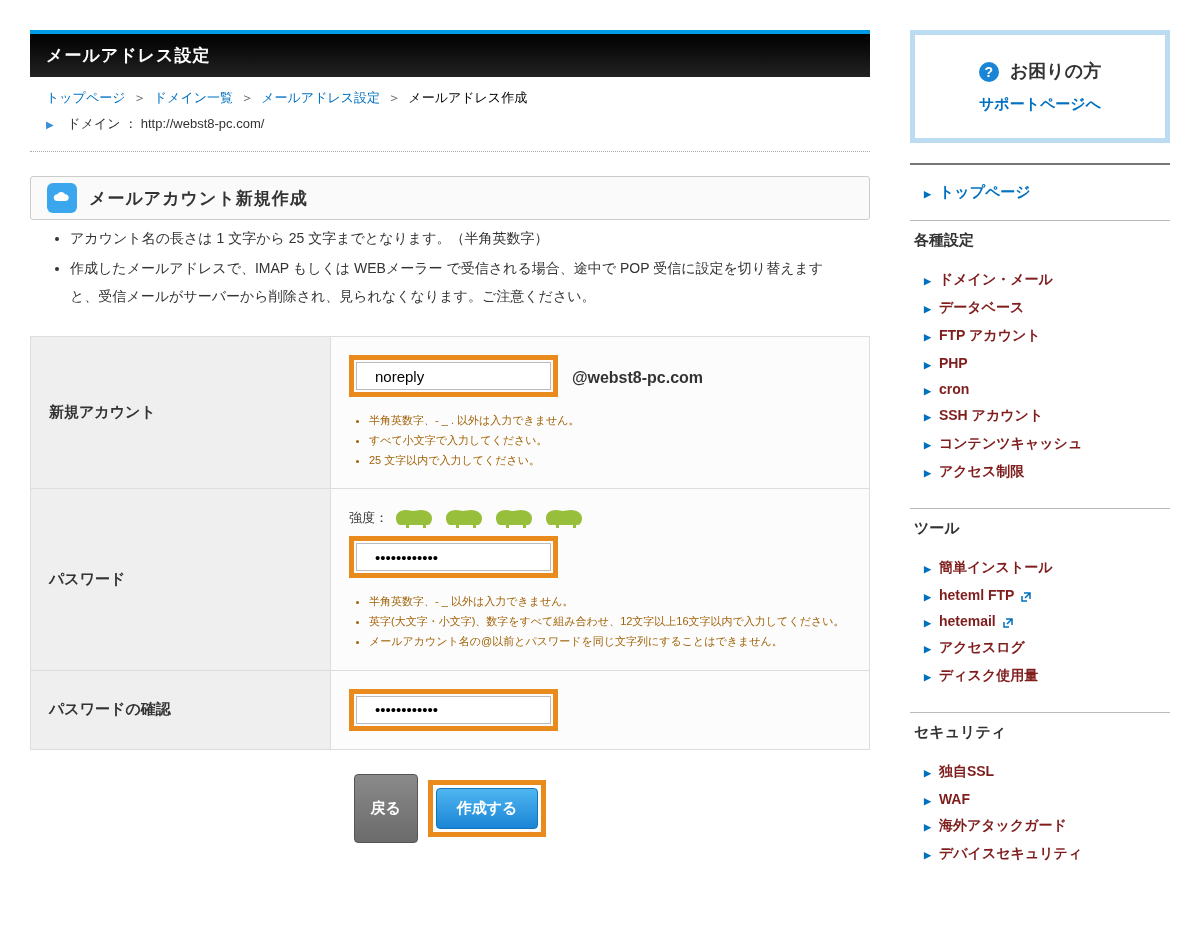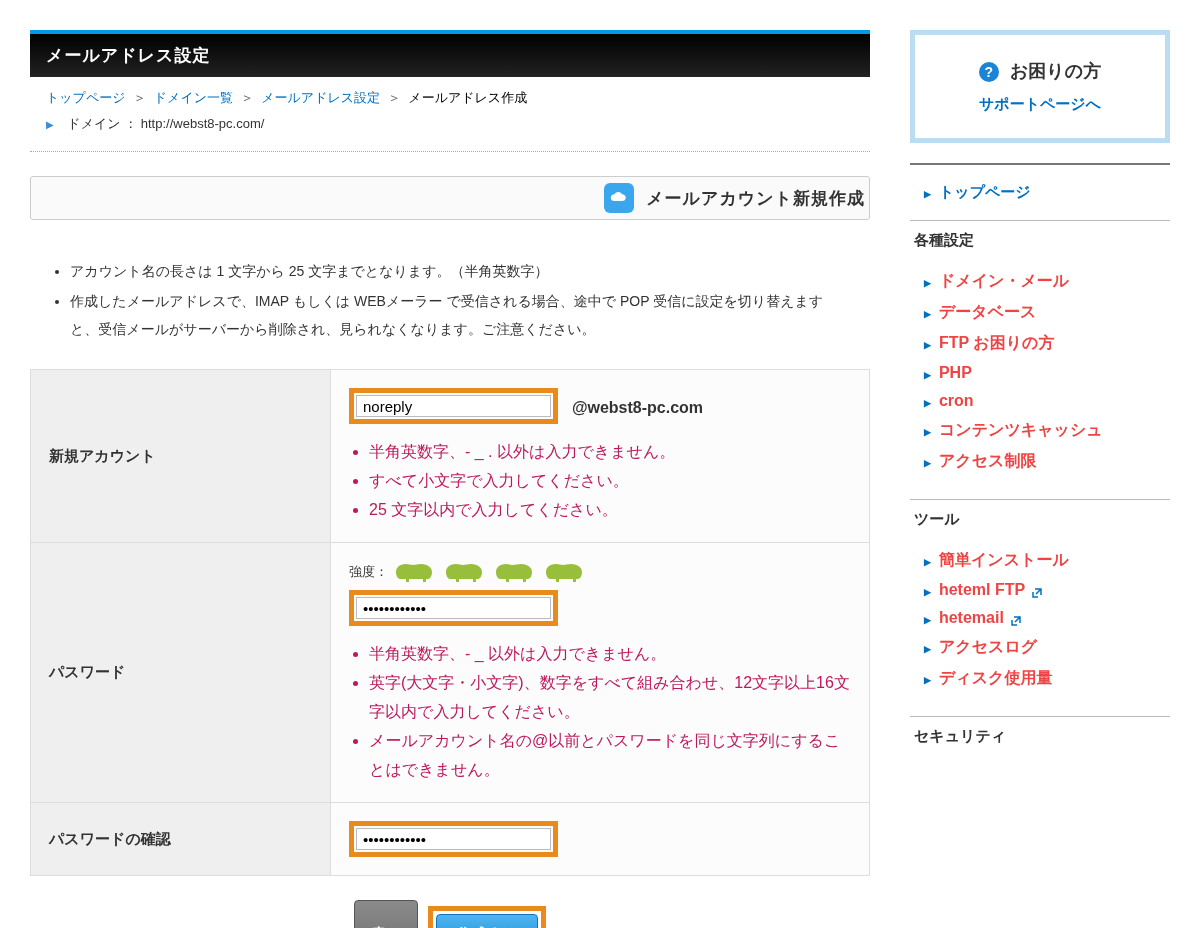--- a/index.html
+++ b/index.html
@@ -10,37 +10,37 @@
 
 .title-bar { background: linear-gradient(to bottom, #000, #222); color: #fff; padding: 10px 16px; border-top: 4px solid #0099e5; font-size: 17px; font-weight: bold; letter-spacing: 1px; }
 .breadcrumbs { padding: 12px 16px 6px; font-size: 13px; }
 .breadcrumbs a { color: #0070c0; text-decoration: none; }
 .breadcrumbs .sep { color: #666; margin: 0 4px; }
 .breadcrumbs .current { color: #000; }
 .domain-line { padding: 2px 16px 18px; font-size: 13px; color: #333; }
 .domain-line .arrow { color: #3b8dd6; margin-right: 10px; font-size: 10px; }
 .dotted-hr { border: none; border-top: 1px dotted #aaa; margin-bottom: 24px; }
 
-.section-head { display: flex; align-items: center; border: 1px solid #ccc; border-radius: 3px; padding: 6px 4px; margin-bottom: 37px; background: #fafafa; justify-content: flex-end; }
+.section-head { display: flex; align-items: center; border: 1px solid #ccc; border-radius: 3px; padding: 6px 16px; margin-bottom: 4px; background: #fafafa; }
 .section-head .icon { width: 30px; height: 30px; background: #3aa6ee; border-radius: 6px; display: flex; align-items: center; justify-content: center; margin-right: 12px; }
 .section-head .icon svg { width: 18px; height: 14px; fill: #fff; }
 .section-head h2 { font-size: 17px; font-weight: bold; letter-spacing: 1px; }
 
 .info-list { padding: 0 20px 24px 40px; line-height: 2; font-size: 14px; }
 .info-list li { list-style: disc; margin-bottom: 2px; }
 
 .form-table { width: 100%; border-collapse: collapse; border: 1px solid #ddd; }
 .form-table th, .form-table td { border: 1px solid #ddd; padding: 18px; vertical-align: middle; text-align: left; }
 .form-table th { background: #efefef; width: 300px; font-size: 15px; font-weight: bold; }
 .form-table td { background: #fcfcfc; }
 
 .highlight-box { border: 5px solid #e88a1c; padding: 2px; display: inline-block; }
-.txt-input { border: 1px solid #bbb; padding: 4px 6px; font-size: 15px; width: 195px; height: 22px; }
+.txt-input { border: 1px solid #bbb; padding: 4px 18px; font-size: 15px; width: 195px; height: 28px; }
 .domain-suffix { font-weight: bold; font-size: 16px; margin-left: 10px; vertical-align: middle; }
-.sub-notes { margin-top: 14px; padding-left: 20px; font-size: 16px; color: #be185d; line-height: 1.8; }
+.sub-notes { margin-top: 14px; padding-left: 20px; font-size: 11px; color: #a16207; line-height: 1.8; }
 .sub-notes li { list-style: disc; }
 
 .strength { margin-bottom: 5px; font-size: 13px; }
 .strength .hippos { display: inline-flex; gap: 14px; margin-left: 4px; vertical-align: middle; }
 .strength .hippo { width: 36px; height: 24px; }
 
 .btn-row { text-align: center; padding: 24px 0 10px; }
 .btn-back { display: inline-block; background: linear-gradient(to bottom,#8a8a8a,#6b6b6b); color: #fff; border: 1px solid #555; border-radius: 4px; padding: 24px 16px; font-size: 15px; font-weight: bold; cursor: pointer; vertical-align: middle; }
 .btn-submit-wrap { display: inline-block; border: 5px solid #e88a1c; padding: 3px; margin-left: 6px; vertical-align: middle; }
 .btn-submit { background: linear-gradient(to bottom,#4fb6f0,#1a85d6); color: #fff; border: 1px solid #1573bc; border-radius: 4px; padding: 10px 20px; font-size: 15px; font-weight: bold; cursor: pointer; }
@@ -50,21 +50,21 @@
 .help-q { display: inline-block; width: 20px; height: 20px; background: #1a85d6; color: #fff; border-radius: 50%; font-size: 14px; line-height: 20px; margin-right: 6px; vertical-align: middle; }
 .help-link { color: #0070c0; font-size: 15px; text-decoration: none; font-weight: bold; }
 
 .side-section { border-top: 2px solid #777; }
 .side-top-link { padding: 18px 14px; }
 .side-top-link a { color: #0070c0; text-decoration: none; font-weight: bold; font-size: 15px; }
 .side-top-link a::before { content: "▶"; font-size: 9px; margin-right: 8px; color: #0070c0; }
 .side-heading { font-size: 15px; font-weight: bold; padding: 10px 4px 16px; border-top: 1px solid #bbb; }
 .side-list { list-style: none; padding: 0 0 22px 14px; }
 .side-list li { padding: 5px 0; }
-.side-list li a { color: #ef4444; text-decoration: none; font-weight: bold; font-size: 16px; }
+.side-list li a { color: #7f1d1d; text-decoration: none; font-weight: bold; font-size: 14px; }
 .side-list li a::before { content: "▶"; font-size: 9px; margin-right: 8px; color: #0070c0; }
 .ext-icon { display: inline-block; width: 12px; height: 12px; margin-left: 6px; vertical-align: middle; }
 .ext-icon svg { width: 12px; height: 12px; stroke: #0070c0; fill: none; stroke-width: 1.5; }
 </style>
 </head>
 <body>
 
 <div class="container">
   <div class="main">
 
@@ -178,35 +178,42 @@
 
     <div class="side-section">
       <div class="side-top-link">
         <a href="#">トップページ</a>
       </div>
       <div id="side-groups">
           <div class="side-heading">各種設定</div>
           <ul class="side-list">
             <li><a href="#">ドメイン・メール</a></li>
             <li><a href="#">データベース</a></li>
-            <li><a href="#">FTP お困りの方</a></li>
+            <li><a href="#">FTP アカウント</a></li>
             <li><a href="#">PHP</a></li>
             <li><a href="#">cron</a></li>
+            <li><a href="#">SSH アカウント</a></li>
             <li><a href="#">コンテンツキャッシュ</a></li>
             <li><a href="#">アクセス制限</a></li>
           </ul>
           <div class="side-heading">ツール</div>
           <ul class="side-list">
             <li><a href="#">簡単インストール</a></li>
             <li><a href="#">heteml FTP<span class="ext-icon"><svg viewBox="0 0 12 12">
                     <path d="M4 2h6v6M10 2L5 7M2 5v5h5"></path>
                   </svg></span></a></li>
             <li><a href="#">hetemail<span class="ext-icon"><svg viewBox="0 0 12 12">
                     <path d="M4 2h6v6M10 2L5 7M2 5v5h5"></path>
                   </svg></span></a></li>
             <li><a href="#">アクセスログ</a></li>
             <li><a href="#">ディスク使用量</a></li>
           </ul>
           <div class="side-heading">セキュリティ</div>
+          <ul class="side-list">
+            <li><a href="#">独自SSL</a></li>
+            <li><a href="#">WAF</a></li>
+            <li><a href="#">海外アタックガード</a></li>
+            <li><a href="#">デバイスセキュリティ</a></li>
+          </ul>
         </div>
     </div>
   </div>
 </div>
 
 </body></html>

